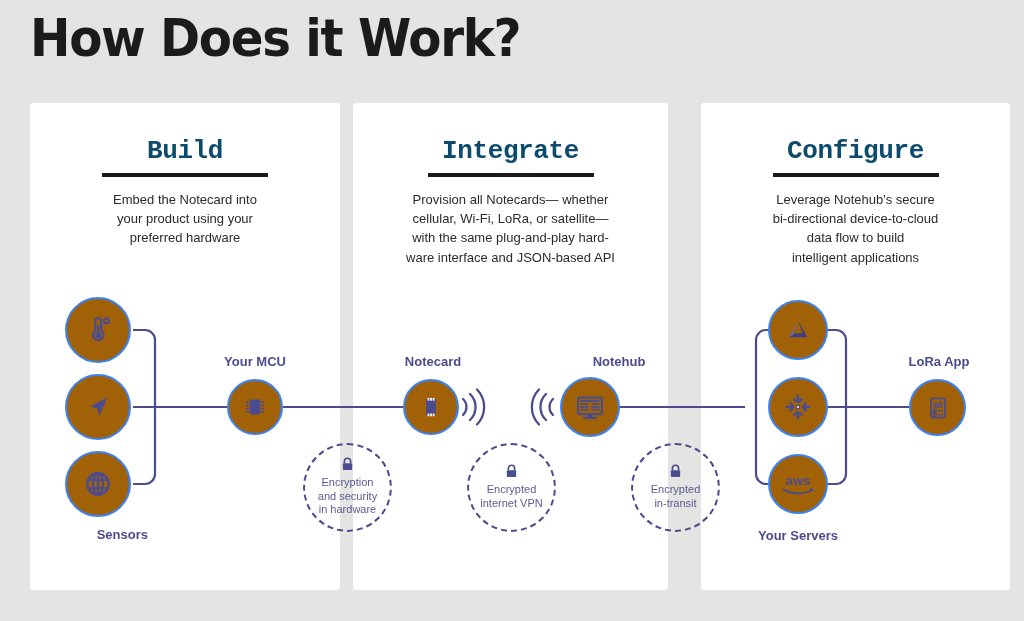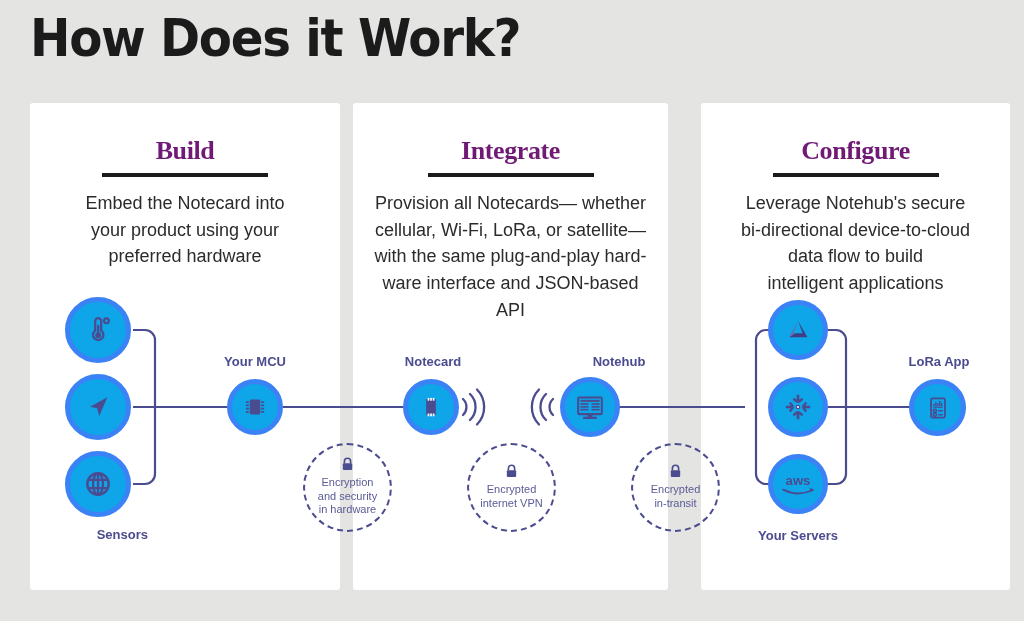--- a/index.html
+++ b/index.html
@@ -37,60 +37,60 @@
   #panel-integrate { left: 353px; width: 315px; }
   #panel-configure { left: 685px; width: 309px; margin-left: 16px; }
 
   .panel-heading {
     position: absolute;
     left: 0; right: 0;
     top: 33px;
     text-align: center;
     font-size: 26px;
     font-weight: 800;
-    color: #701a75;
-    font-family: Liberation Serif, serif;
+    color: #0c4a6e;
+    font-family: Liberation Mono, monospace;
     letter-spacing: -0.4px;
   }
   .panel-rule {
     position: absolute;
     top: 70px;
     left: 50%;
     transform: translateX(-50%);
     width: 166px;
     height: 4px;
     background: #1b1b1b;
   }
   .panel-body {
     position: absolute;
     left: 16px; right: 16px;
     top: 87px;
     text-align: center;
-    font-size: 18px;
+    font-size: 13px;
     line-height: 1.48;
     color: #2b2b2b;
     font-family: "Liberation Sans", sans-serif;
     white-space: pre-line;
   }
 
   
   #diagram {
     position: absolute;
     left: 0; top: 0;
     width: 1024px; height: 621px;
     pointer-events: none;
   }
   #diagram * { pointer-events: auto; }
 
   
   .node {
     position: absolute;
-    border: 5px solid #3b82f6;
+    border: 2px solid #3b82f6;
     border-radius: 50%;
-    background: #0ea5e9;
+    background: #a16207;
     display: flex;
     align-items: center;
     justify-content: center;
   }
   .node.dashed {
     border: 2px dashed #4b4b8f;
     background: transparent;
     flex-direction: column;
     text-align: center;
   }

